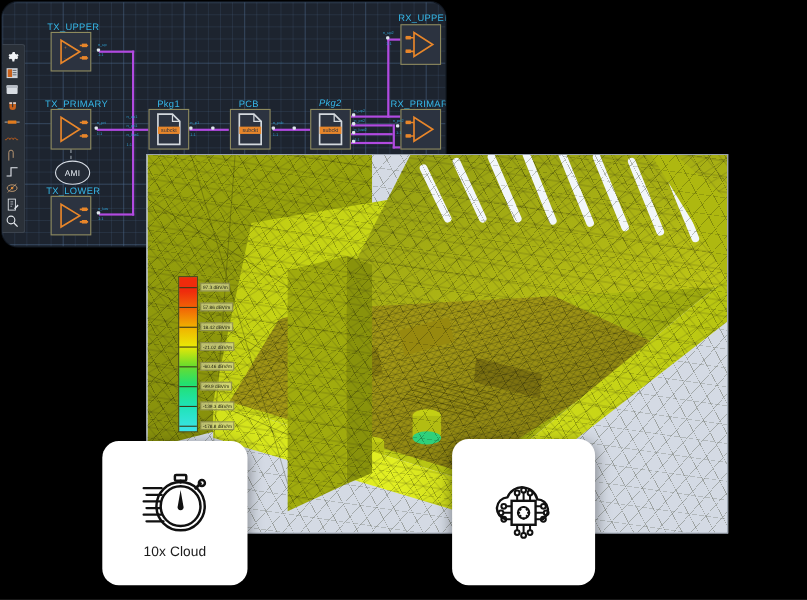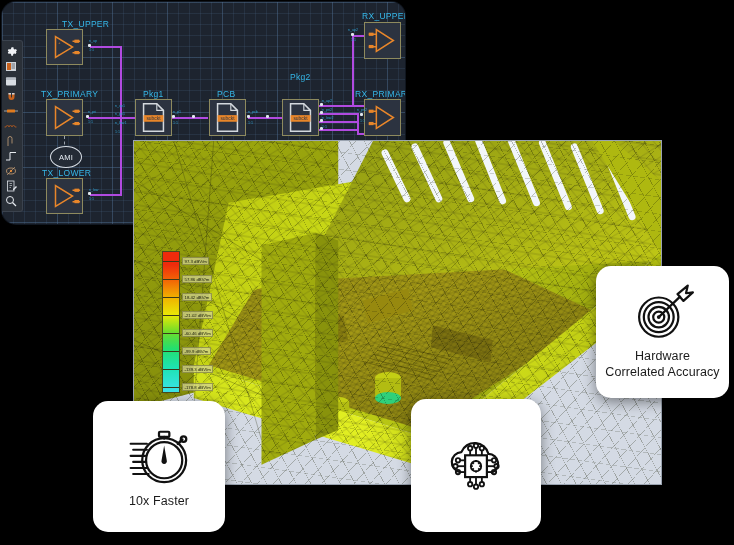--- a/index.html
+++ b/index.html
@@ -178,21 +178,21 @@
 
     <div class="wire" style="left:317px;top:103px;width:45px;height:2px;"></div>
     <div class="wire" style="left:317px;top:111px;width:38px;height:2px;"></div>
     <div class="wire" style="left:317px;top:119px;width:38px;height:2px;"></div>
     <div class="wire" style="left:317px;top:127px;width:38px;height:2px;"></div>
     <div class="wire" style="left:350px;top:33px;width:2px;height:72px;"></div>
     <div class="wire" style="left:350px;top:33px;width:18px;height:2px;"></div>
     <div class="wire" style="left:355px;top:111px;width:2px;height:22px;"></div>
     <div class="wire" style="left:355px;top:131px;width:16px;height:2px;"></div>
 
-    <div class="lbl" style="left:41px;top:17px;margin-left:19px;">TX_UPPER</div>
+    <div class="lbl" style="left:41px;top:17px;">TX_UPPER</div>
     <div class="blk" style="left:44px;top:27px;width:37px;height:36px;">
       <svg class="amp" viewBox="0 0 37 36">
         <path d="M9 7 L9 29 L27 18 Z" fill="none" stroke="#e8862a" stroke-width="1.6"></path>
         <line x1="27" y1="12" x2="35" y2="12" stroke="#e8862a" stroke-width="1.6"></line>
         <line x1="27" y1="24" x2="35" y2="24" stroke="#e8862a" stroke-width="1.6"></line>
         <rect x="29" y="10.2" width="5" height="3.4" fill="#e8862a"></rect>
         <rect x="29" y="22.2" width="5" height="3.4" fill="#e8862a"></rect>
         <text x="12" y="15" font-size="4" fill="#e8862a">+</text>
         <text x="12" y="26" font-size="4" fill="#e8862a">-</text>
       </svg>
@@ -258,21 +258,21 @@
         <path d="M22 4 v7 h7" fill="none" stroke="#d4d9de" stroke-width="1.2"></path>
         <rect x="8" y="16" width="21" height="7" fill="#e8862a"></rect>
         <text x="18.5" y="21.6" font-size="5.2" fill="#2c3340" text-anchor="middle" font-family="sans-serif">subckt</text>
       </svg>
     </div>
     <div class="pin" style="left:245px;top:113px;"></div>
     <div class="pin" style="left:264px;top:113px;"></div>
     <div class="netlbl" style="left:246px;top:108px;">n_pcb</div>
     <div class="netlbl" style="left:246px;top:119px;">1:1</div>
 
-    <div class="lbl" style="left:288px;top:70px;">Pkg2</div>
+    <div class="lbl" style="left:288px;top:86px;font-style:italic;">Pkg2</div>
     <div class="blk" style="left:280px;top:97px;width:37px;height:37px;">
       <svg class="subc" viewBox="0 0 37 37">
         <path d="M8 4 h14 l7 7 v22 h-21 z" fill="#2c3340" stroke="#d4d9de" stroke-width="1.6"></path>
         <path d="M22 4 v7 h7" fill="none" stroke="#d4d9de" stroke-width="1.2"></path>
         <rect x="8" y="16" width="21" height="7" fill="#e8862a"></rect>
         <text x="18.5" y="21.6" font-size="5.2" fill="#2c3340" text-anchor="middle" font-family="sans-serif">subckt</text>
       </svg>
     </div>
     <div class="pin" style="left:318px;top:101px;"></div>
     <div class="pin" style="left:318px;top:109px;"></div>
@@ -462,21 +462,21 @@
         <g stroke="#111" stroke-width="2.4" stroke-linecap="round">
           <line x1="3" y1="23" x2="22" y2="23"></line>
           <line x1="6" y1="30" x2="22" y2="30"></line>
           <line x1="3" y1="37" x2="20" y2="37"></line>
           <line x1="6" y1="44" x2="20" y2="44"></line>
           <line x1="3" y1="51" x2="22" y2="51"></line>
           <line x1="6" y1="58" x2="24" y2="58"></line>
         </g>
       </svg>
     </div>
-    <div class="cap">10x Faster</div>
+    <div class="cap">10x Cloud</div>
   </div>
 
   <div id="card-ai" class="card">
     <div class="ico">
       <svg width="62" height="58" viewBox="0 0 74 68">
         <path d="M18 46 a12 12 0 0 1 1.5 -23.8 a17 17 0 0 1 32.4 2.2 a11.5 11.5 0 0 1 3 22.6" fill="none" stroke="#111" stroke-width="2.6" stroke-linejoin="round"></path>
         <rect x="24" y="26" width="26" height="26" fill="none" stroke="#111" stroke-width="2.6"></rect>
         <g fill="none" stroke="#111" stroke-width="2.2">
           <circle cx="37" cy="39" r="6.2"></circle>
           <path d="M37 31.5v2.4M37 44.1v2.4M30.8 39h2.4M40.8 39h2.4M32.6 34.6l1.7 1.7M39.7 41.7l1.7 1.7M41.4 34.6l-1.7 1.7M34.3 41.7l-1.7 1.7"></path>
@@ -504,35 +504,14 @@
             <circle cx="58.5" cy="32" r="2.6"></circle>
           <path d="M50 39h9"></path>
             <circle cx="61.5" cy="39" r="2.6"></circle>
           <path d="M50 46h6"></path>
             <circle cx="58.5" cy="46" r="2.6"></circle>
         </g>
       </svg>
     </div>
   </div>
 
-  <div id="card-hw" class="card">
-    <div class="ico">
-      <svg width="62" height="58" viewBox="0 0 72 68">
-        <g fill="none" stroke="#111" stroke-width="2.6">
-          <circle cx="31" cy="40" r="23"></circle>
-          <circle cx="31" cy="40" r="17.5"></circle>
-          <circle cx="31" cy="40" r="12"></circle>
-          <circle cx="31" cy="40" r="6.5"></circle>
-        </g>
-        <circle cx="31" cy="40" r="2.2" fill="#111"></circle>
-        <g stroke="#111" stroke-width="2.6" fill="none" stroke-linecap="round">
-          <line x1="31" y1="40" x2="56" y2="16"></line>
-        </g>
-        <path d="M53 13 l12 -10 l-2 9 l8 -1 l-11 10 z" fill="none" stroke="#111" stroke-width="2.6" stroke-linejoin="round"></path>
-      </svg>
-    </div>
-    <div class="cap">
-      <div>Hardware</div>
-      <div>Correlated Accuracy</div>
-    </div>
-  </div>
 
 </div>
 
 </body></html>

